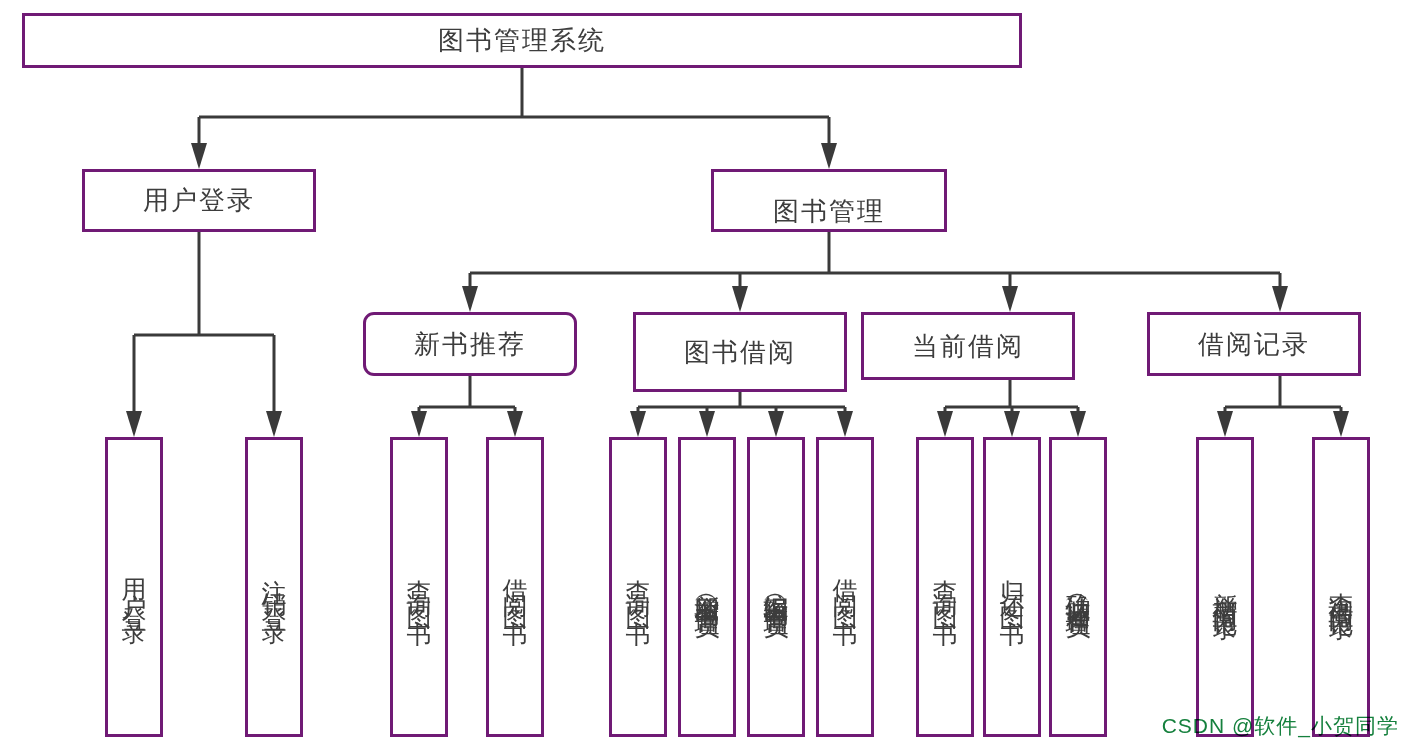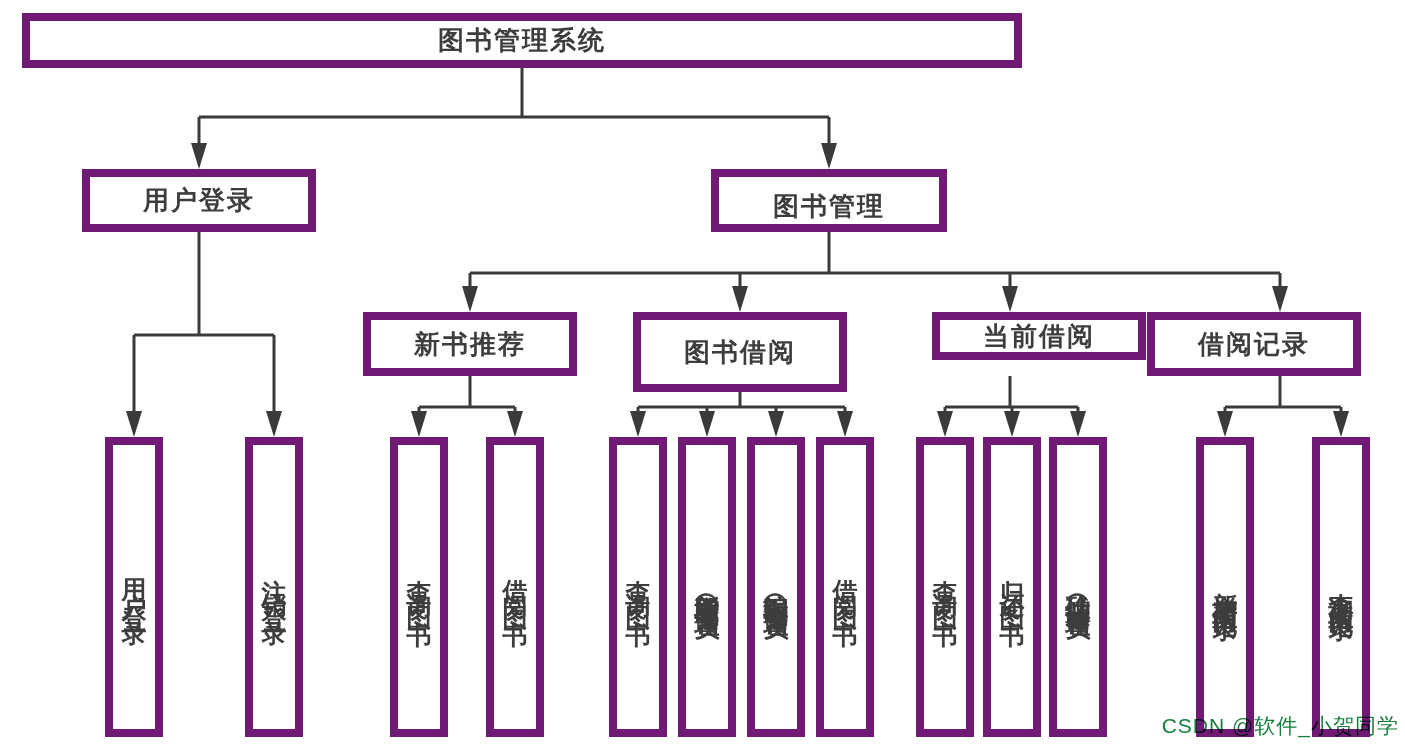--- a/index.html
+++ b/index.html
@@ -18,28 +18,27 @@
   #wires {
     position: absolute;
     left: 0; top: 0;
     width: 1405px;
     height: 747px;
     z-index: 1;
   }
   .node {
     position: absolute;
     box-sizing: border-box;
-    border: 8px solid #701a75;
+    border: 3px solid #701a75;
     background: #ffffff;
     display: flex;
     align-items: center;
     justify-content: center;
     z-index: 2;
     color: #3d3d3d;
-    font-weight: bold;
   }
   .hlabel {
     font-size: 26px;
     letter-spacing: 2px;
     white-space: nowrap;
     color: #3d3d3d;
   }
   .vnode {
     width: 58px;
     height: 300px;
@@ -124,27 +123,27 @@
     <span class="hlabel">图书管理系统</span>
   </div>
 
   <div class="node" style="left:82px; top:169px; width:234px; height:63px;">
     <span class="hlabel">用户登录</span>
   </div>
   <div class="node" style="left:711px; top:169px; width:236px; height:63px;align-items:flex-end;">
     <span class="hlabel">图书管理</span>
   </div>
 
-  <div class="node" style="left:363px; top:312px; width:214px; height:64px;">
+  <div class="node" style="left:363px; top:312px; width:214px; height:64px;border-radius:11px;">
     <span class="hlabel">新书推荐</span>
   </div>
   <div class="node" style="left:633px; top:312px; width:214px; height:80px;">
     <span class="hlabel">图书借阅</span>
   </div>
-  <div class="node" style="left:932px; top:312px; width:214px; height:48px;justify-content:center;">
+  <div class="node" style="left:861px; top:312px; width:214px; height:68px;justify-content:center;">
     <span class="hlabel">当前借阅</span>
   </div>
   <div class="node" style="left:1147px; top:312px; width:214px; height:64px;">
     <span class="hlabel">借阅记录</span>
   </div>
 
   <div class="node vnode" style="left:105px;">
     <span class="vlabel sp-wide">用户登录</span>
   </div>
   <div class="node vnode" style="left:245px;">

